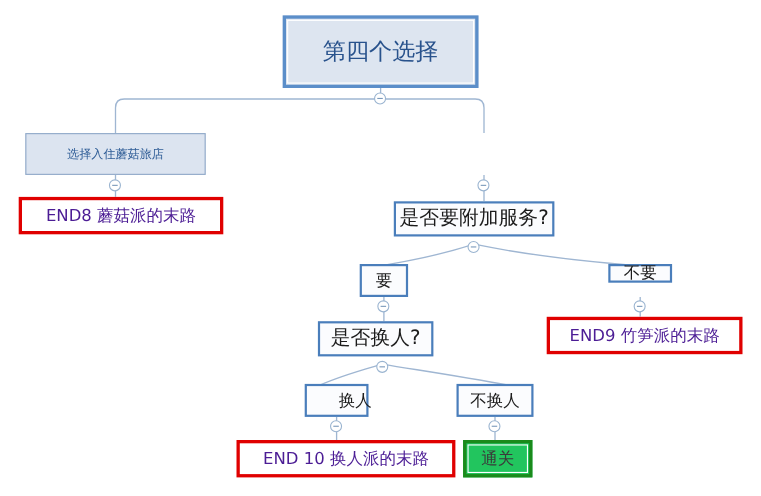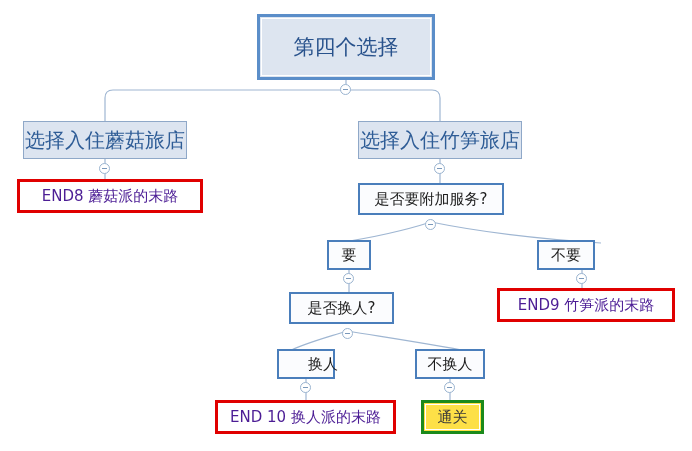--- a/index.html
+++ b/index.html
@@ -38,46 +38,46 @@
     border: 3px solid #5b8ec9;
     background: #dde5f0;
     color: #28528c;
     font-size: 21px;
   }
   
   .node.choice {
     border: 1px solid #8fa8c8;
     background: #dce4f0;
     color: #2e5c96;
-    font-size: 20px;
+    font-size: 11px;
   }
   
   .node.question {
     border: 2px solid #4a7ebb;
     background: #fbfcfe;
     color: #1c1c1c;
-    font-size: 15px;
+    font-size: 18px;
   }
   .node.option {
     border: 2px solid #4a7ebb;
     background: #fbfcfe;
     color: #1c1c1c;
     font-size: 15px;
   }
   
   .node.ending {
     border: 3px solid #e00000;
     background: #ffffff;
     color: #4c1d95;
     font-size: 15px;
   }
   
   .node.clear {
     border: 3px solid #1b8a1b;
-    background: #fde047;
+    background: #22c55e;
     color: #3a3a3a;
     font-size: 15px;
   }
   .node .inner-rule {
     position: absolute;
     left: 1px;
     right: 1px;
     top: 1px;
     bottom: 1px;
     border: 1px solid #ffffff;
@@ -143,36 +143,33 @@
   <div class="node choice" style="left:23px; top:121px; width:164px; height:38px;">
     <span>选择入住蘑菇旅店</span>
   </div>
   <div class="toggle" style="left:99px; top:163px;"></div>
 
   <div class="node ending" style="left:17px; top:179px; width:186px; height:34px;">
     <span class="inner-rule"></span>
     <span>END8 蘑菇派的末路</span>
   </div>
 
-  <div class="node choice" style="left:358px; top:121px; width:164px; height:38px;">
-    <span>选择入住竹笋旅店</span>
-  </div>
   <div class="toggle" style="left:434px; top:163px;"></div>
 
   <div class="node question" style="left:358px; top:183px; width:146px; height:32px;">
     <span>是否要附加服务?</span>
   </div>
   <div class="toggle" style="left:425px; top:219px;"></div>
 
   <div class="node option" style="left:327px; top:240px; width:44px; height:30px;">
     <span>要</span>
   </div>
   <div class="toggle" style="left:343px; top:273px;"></div>
 
-  <div class="node option" style="left:537px; top:240px; width:58px; height:30px;">
+  <div class="node option" style="left:553px; top:240px; width:58px; height:17px;">
     <span>不要</span>
   </div>
   <div class="toggle" style="left:576px; top:273px;"></div>
 
   <div class="node ending" style="left:497px; top:288px; width:178px; height:34px;">
     <span class="inner-rule"></span>
     <span>END9 竹笋派的末路</span>
   </div>
 
   <div class="node question" style="left:289px; top:292px; width:105px; height:32px;">
@@ -183,21 +180,21 @@
   <div class="node option" style="left:277px; top:349px; width:58px; height:30px;padding-left:34px;">
     <span>换人</span>
   </div>
   <div class="toggle" style="left:300px; top:382px;"></div>
 
   <div class="node option" style="left:415px; top:349px; width:70px; height:30px;text-align:center;">
     <span>不换人</span>
   </div>
   <div class="toggle" style="left:444px; top:382px;"></div>
 
-  <div class="node ending" style="left:215px; top:400px; width:181px; height:34px;">
+  <div class="node ending" style="left:215px; top:400px; width:199px; height:34px;">
     <span class="inner-rule"></span>
     <span>END 10 换人派的末路</span>
   </div>
 
   <div class="node clear" style="left:421px; top:400px; width:63px; height:34px;">
     <span class="inner-rule"></span>
     <span>通关</span>
   </div>
 
 </div>

